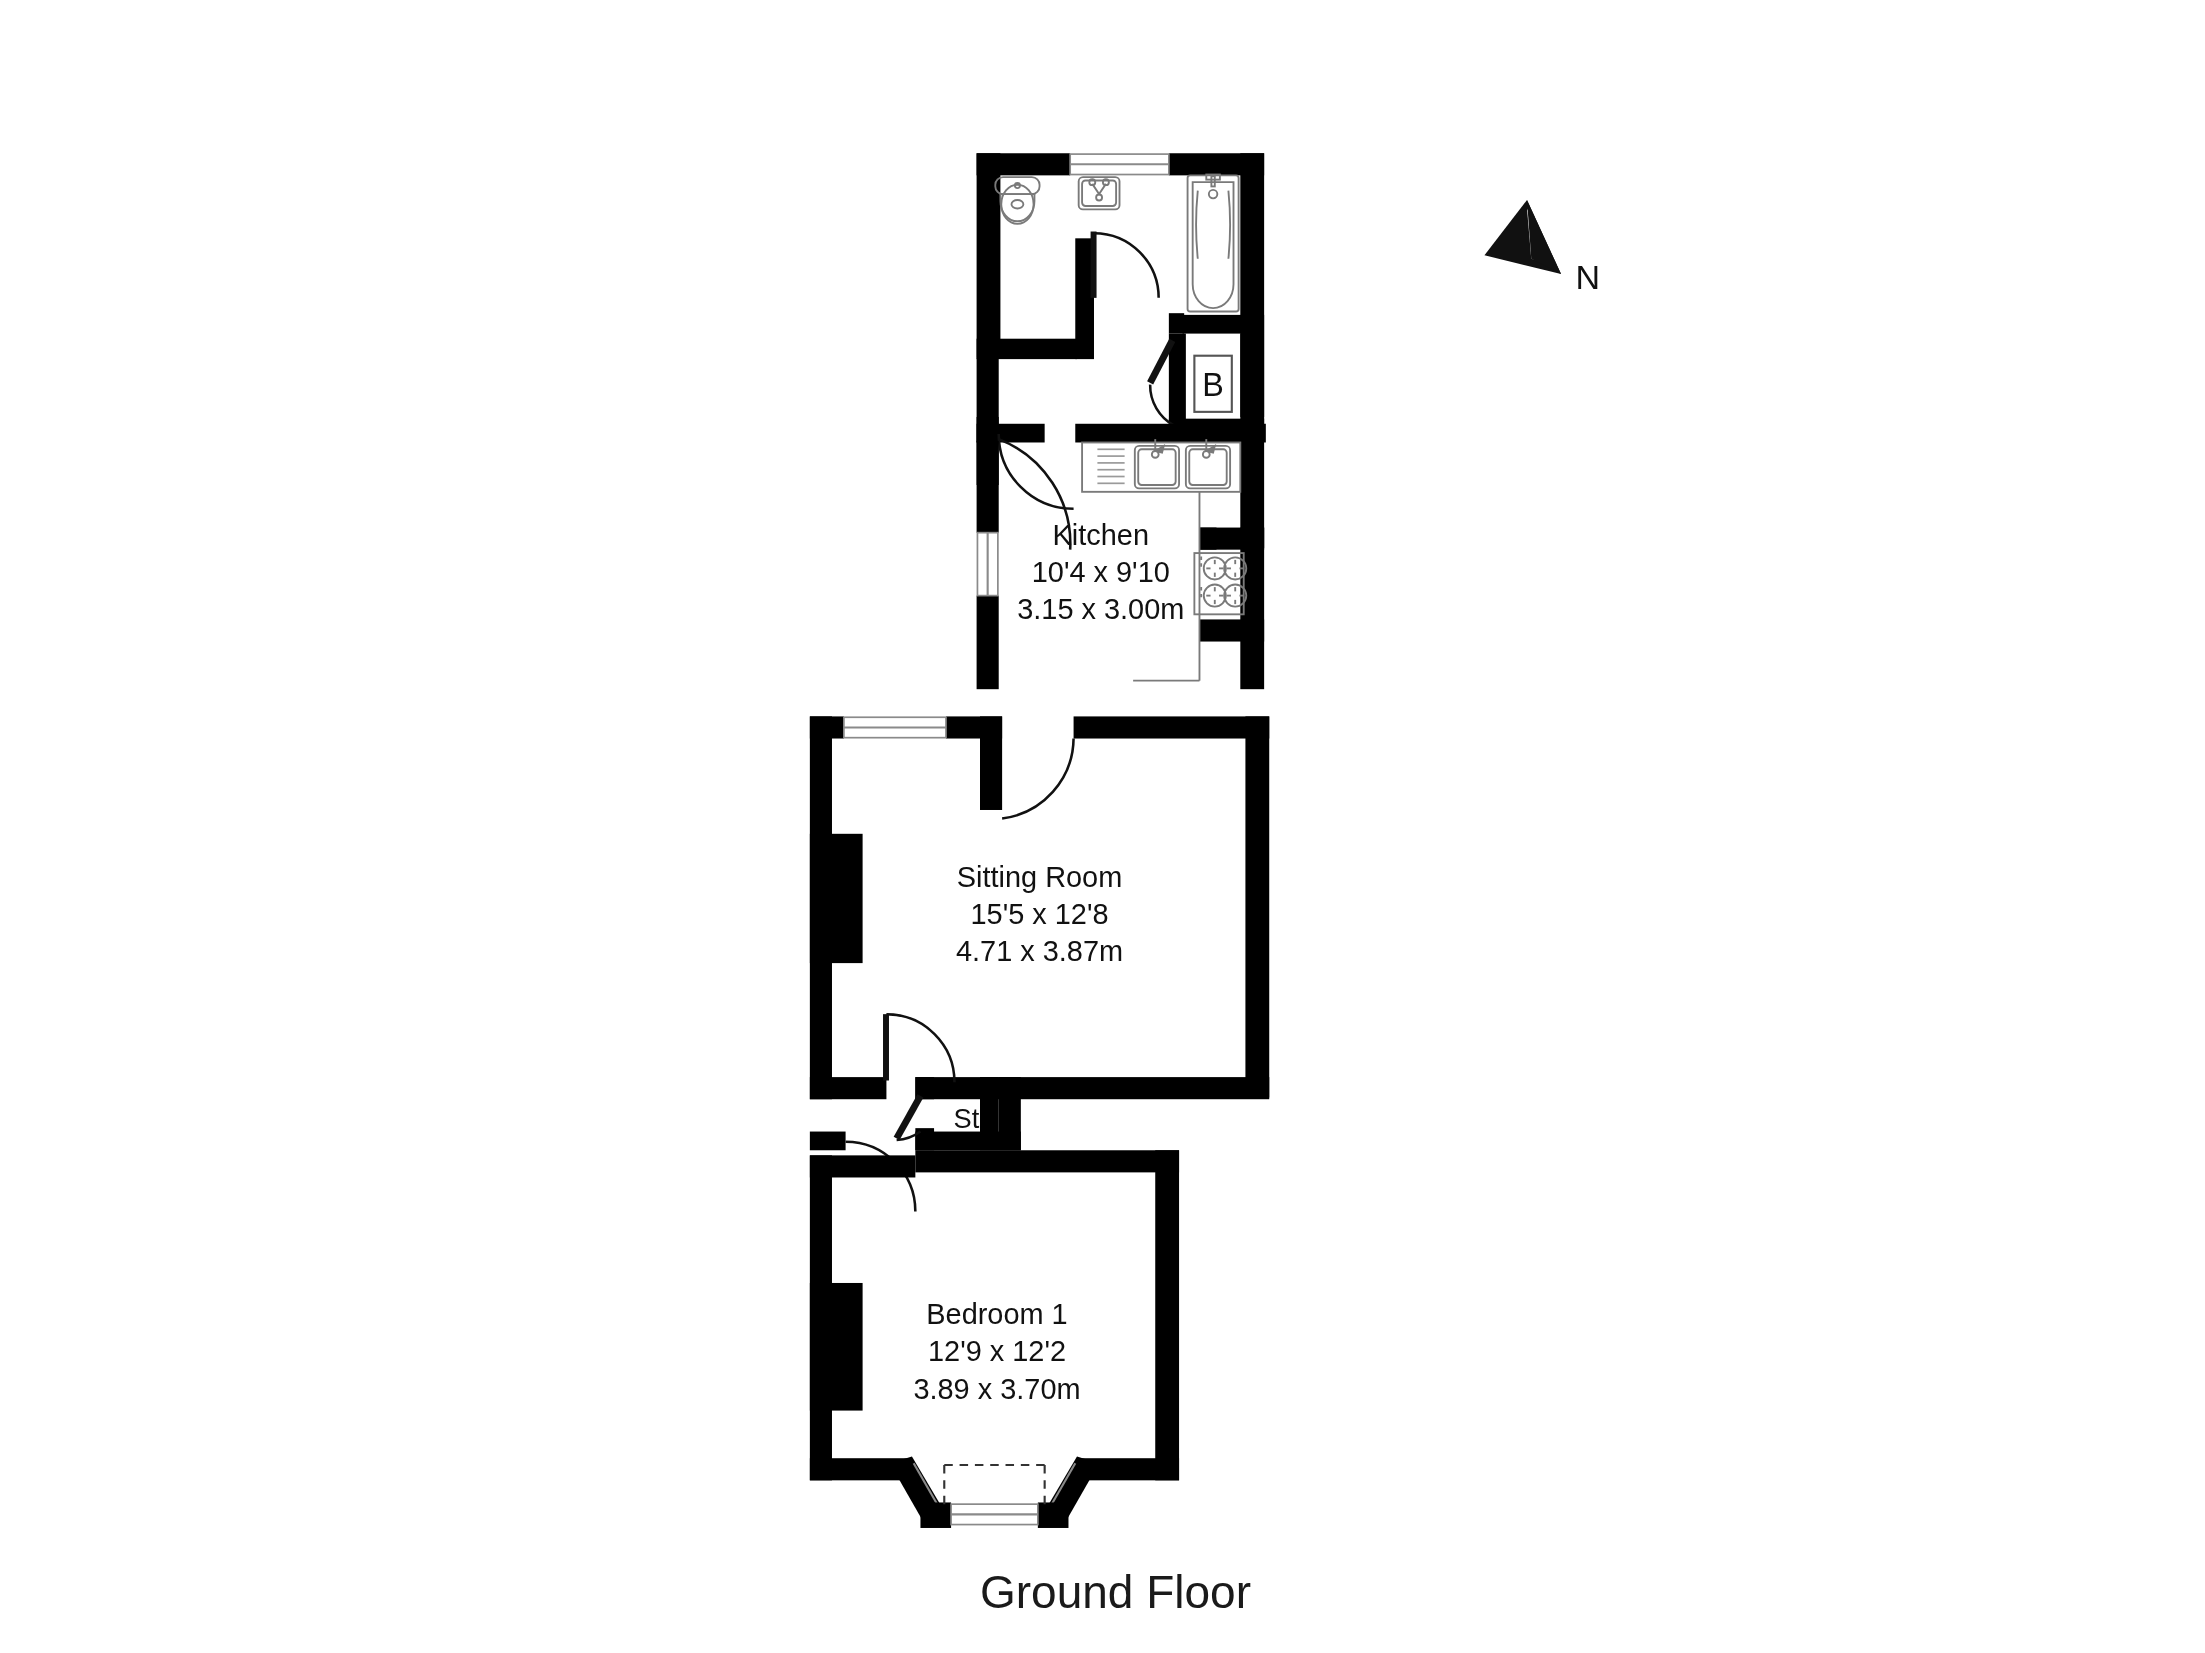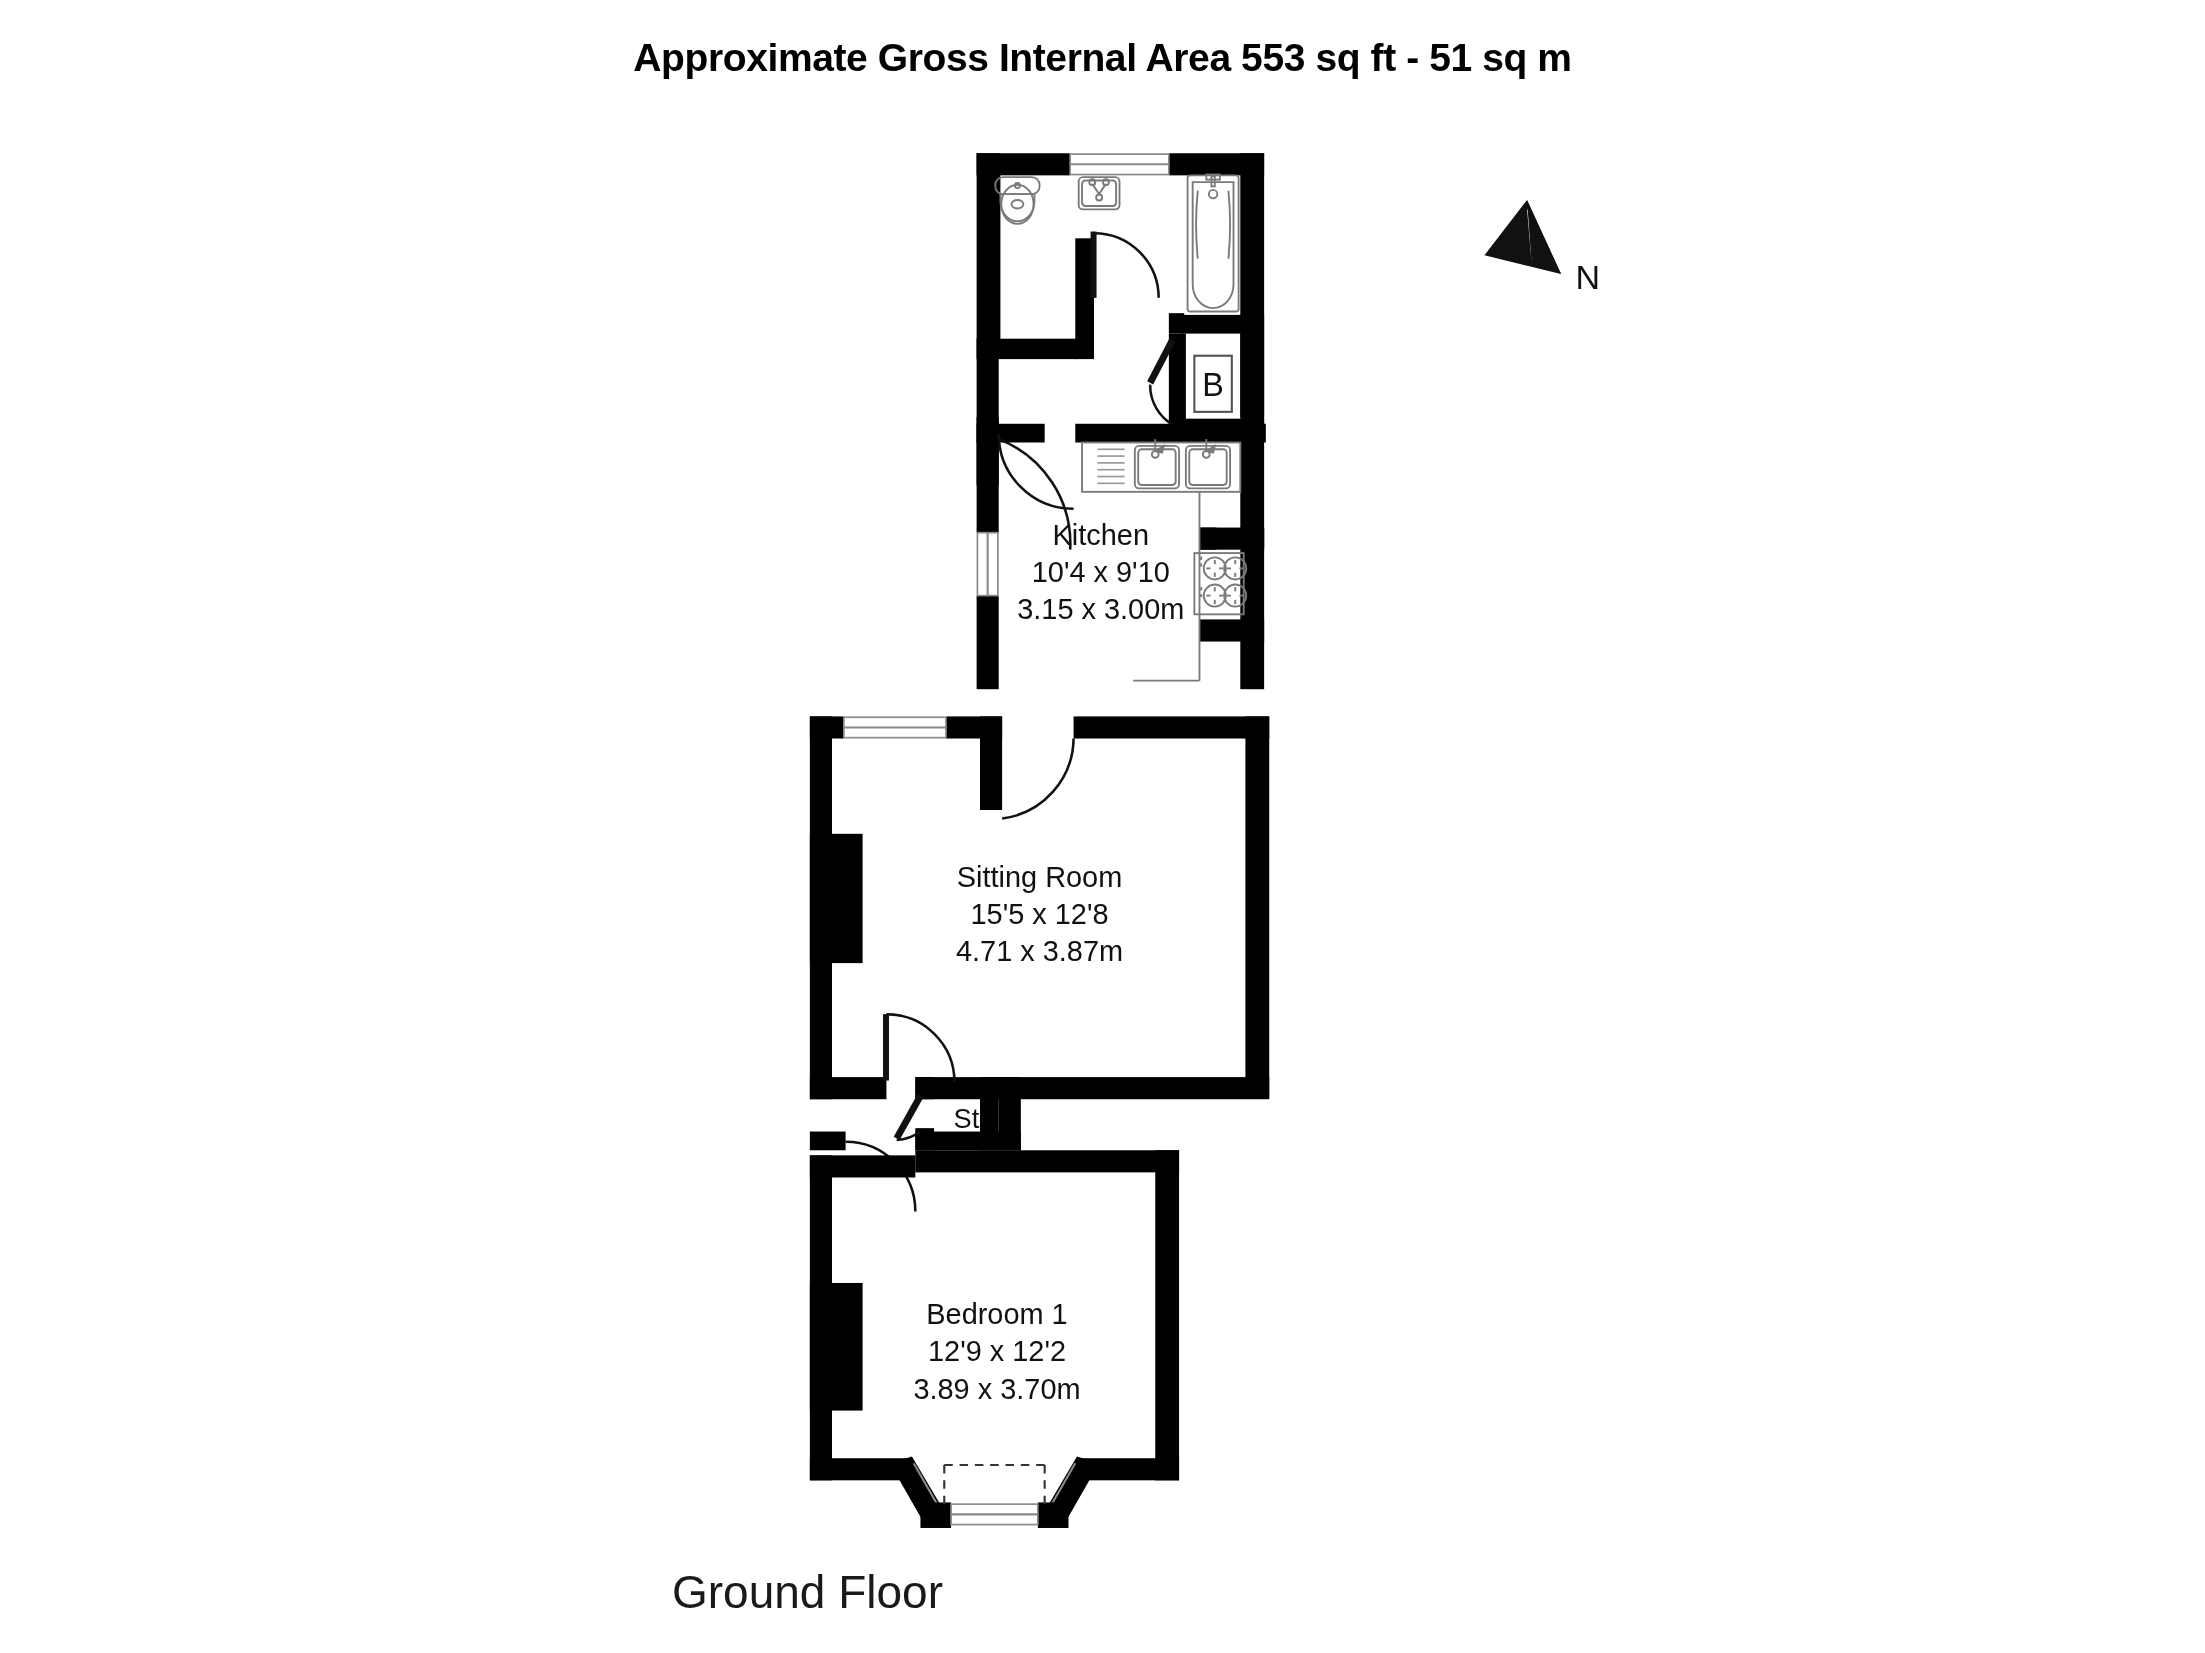--- a/index.html
+++ b/index.html
@@ -60,34 +60,33 @@
   .north-label {
     font-family: "Liberation Sans", sans-serif;
     font-size: 40px;
     fill: #111111;
   }
   #floor-caption {
     position: absolute;
     top: 1565px;
     left: 672px;
     width: 579px;
-    text-align: left;
+    text-align: right;
     font-family: "Liberation Sans", sans-serif;
     font-size: 46px;
     font-weight: normal;
     color: #1a1a1a;
     white-space: nowrap;
   }
 </style>
 </head>
 <body>
 
 <div id="page">
 
-  <div id="plan-title">Approximate Gross Internal Area 553 sq ft - 51 sq m</div>
 
   <svg id="floorplan-svg" width="2205" height="1654" viewBox="0 0 2592 1944">
 
     <g>
 
       <rect x="1148" y="180" width="28" height="240" fill="#000"></rect>
       <rect x="1148" y="180" width="110" height="26" fill="#000"></rect>
       <rect x="1374" y="180" width="112" height="26" fill="#000"></rect>
       <rect x="1458" y="180" width="28" height="310" fill="#000"></rect>
 

